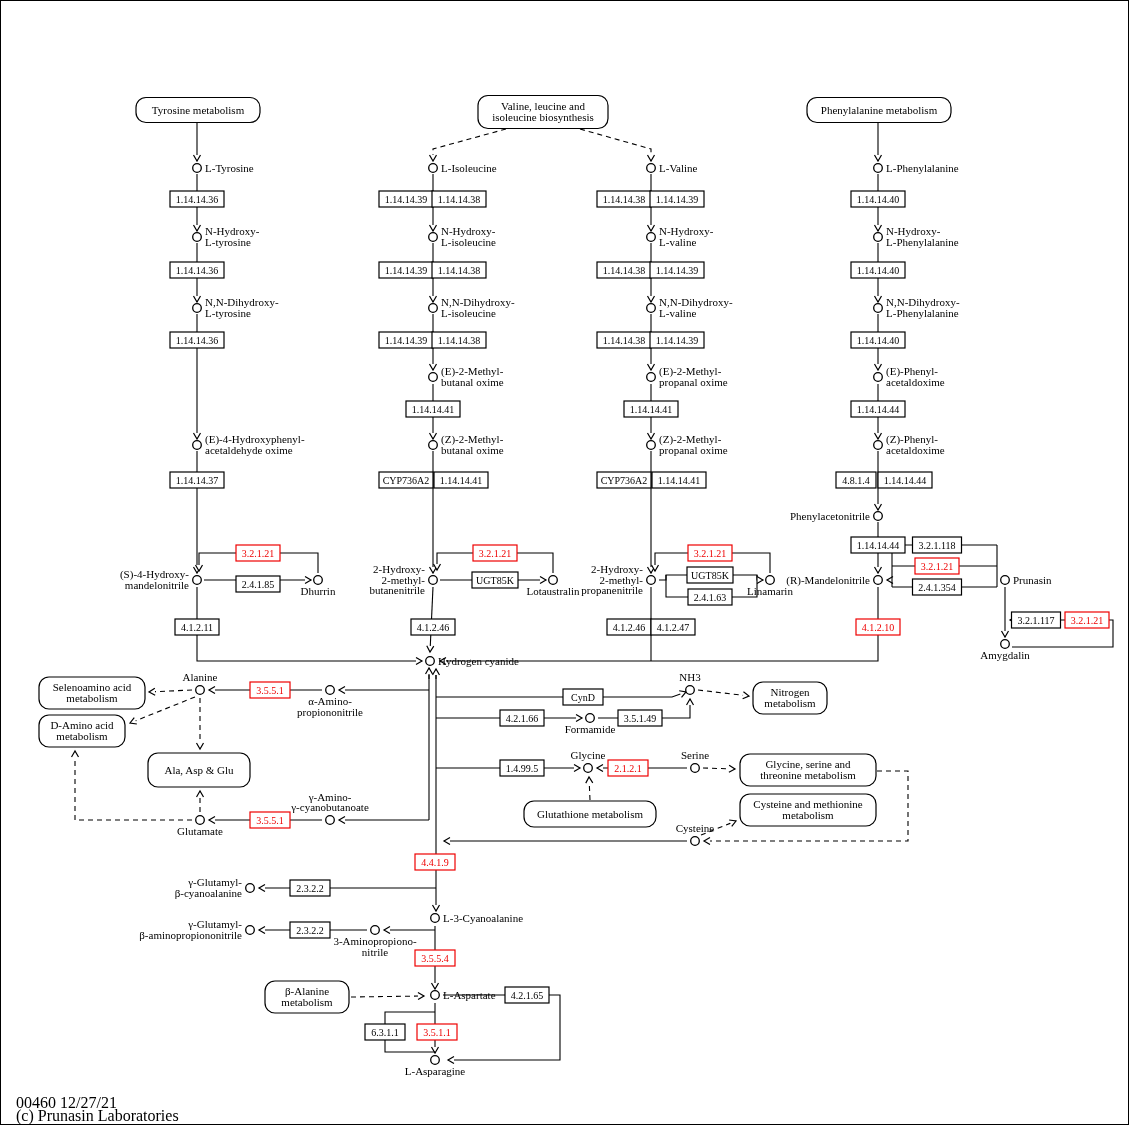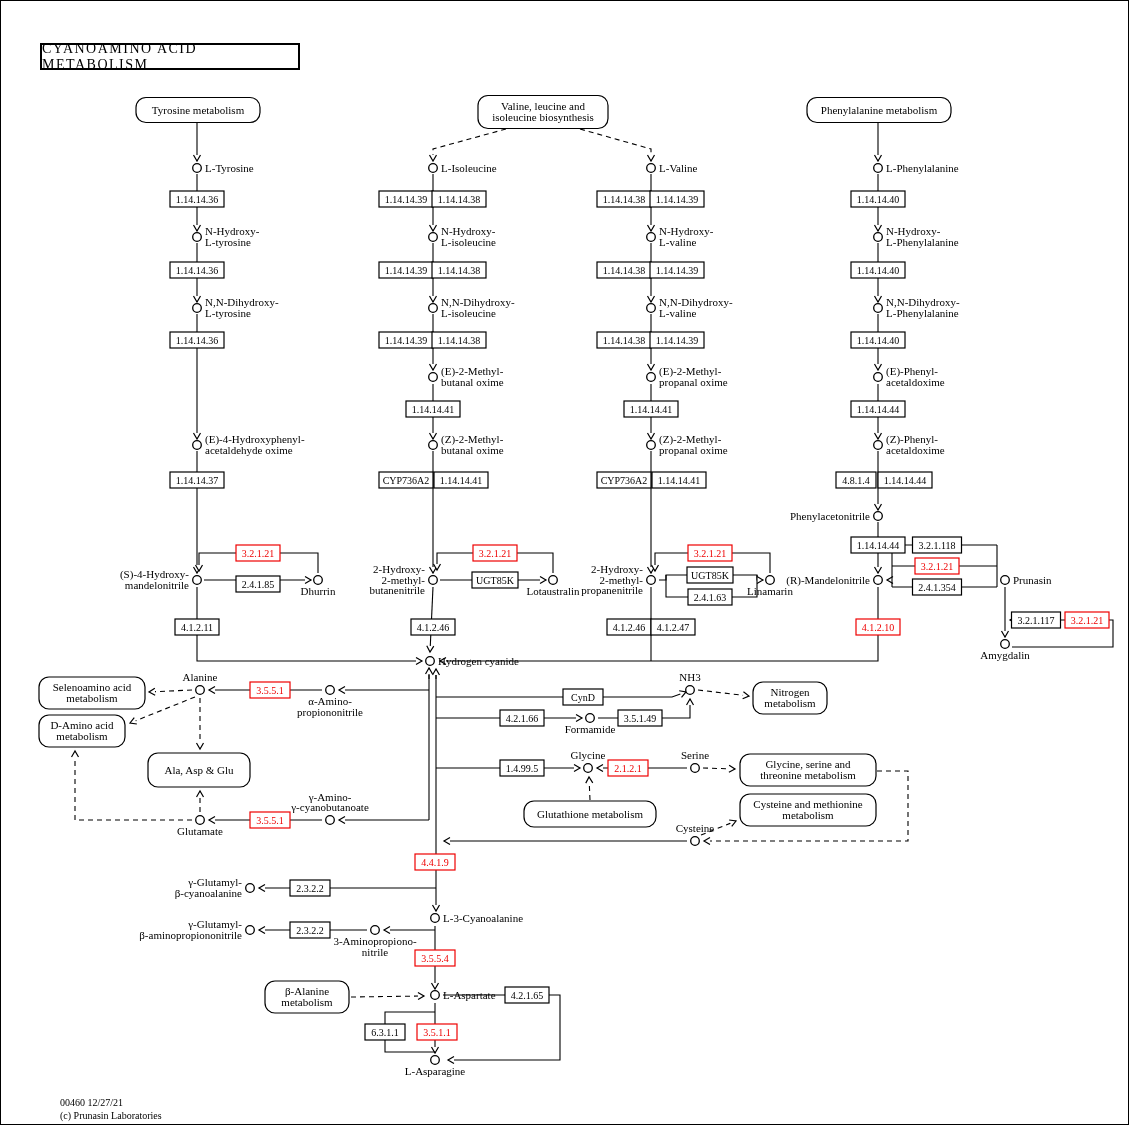--- a/index.html
+++ b/index.html
@@ -3,21 +3,21 @@
 <meta charset="utf-8">
 <style>
   html,body{margin:0;padding:0;background:#fff;}
   #stage{position:relative;width:1130px;height:1131px;background:#fff;overflow:hidden;
          font-family: "Liberation Serif", serif;}
   #map{position:absolute;left:0;top:0;}
   svg text{font-family:"Liberation Serif", serif;}
   .title-box{position:absolute;left:40px;top:43px;width:256px;height:23px;
              border:2px solid #000;display:flex;align-items:center;justify-content:center;
              font-size:14px;letter-spacing:1.5px;color:#000;background:#fff;}
-  .footer{position:absolute;left:16px;top:1096px;font-size:10px;line-height:13px;color:#000;margin-left:44px;}
+  .footer{position:absolute;left:16px;top:1096px;font-size:16px;line-height:13px;color:#000;}
 </style>
 </head>
 <body>
 
 <div id="stage">
   <svg id="map" width="1130" height="1131" viewBox="0 0 1130 1131">
     <defs>
       <marker id="arrow" markerWidth="10" markerHeight="10" refX="7" refY="4.5" orient="auto" markerUnits="userSpaceOnUse">
         <path d="M1,1 L7,4.5 L1,8" fill="#ffffff" stroke="#000000" stroke-width="1.2"></path>
       </marker>
@@ -593,21 +593,18 @@
           <circle cx="435" cy="995" r="4.3" fill="#ffffff" stroke="#000000" stroke-width="1.3"></circle>
           <text x="443" y="998.5" text-anchor="start" font-size="11" fill="#000000">L-Aspartate</text>
         </g>
         <g>
           <circle cx="435" cy="1060" r="4.3" fill="#ffffff" stroke="#000000" stroke-width="1.3"></circle>
           <text x="435" y="1075" text-anchor="middle" font-size="11" fill="#000000">L-Asparagine</text>
         </g>
       </g>
   </svg>
 
-  <div class="title-box">
-    <span>CYANOAMINO ACID METABOLISM</span>
-  </div>
 
   <div class="footer">
     <div>00460 12/27/21</div>
     <div>(c) Prunasin Laboratories</div>
   </div>
 </div>
 
 </body></html>

